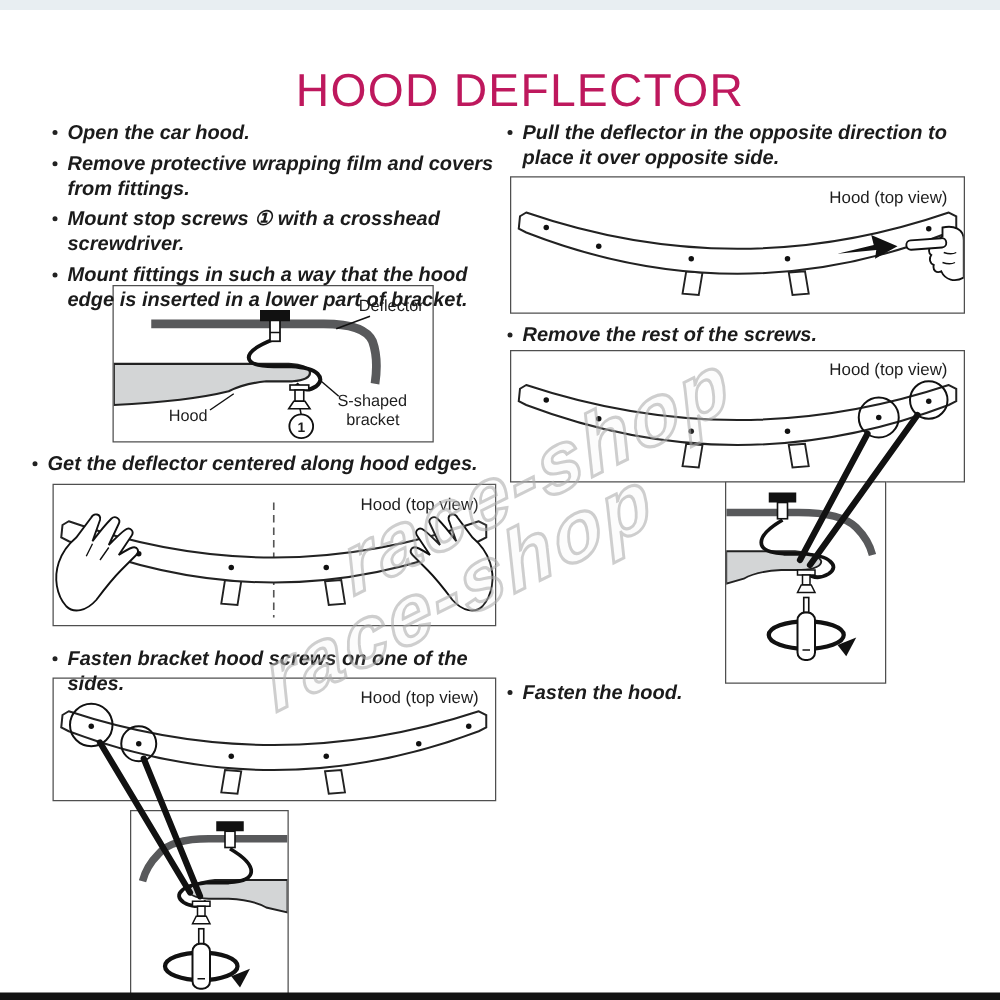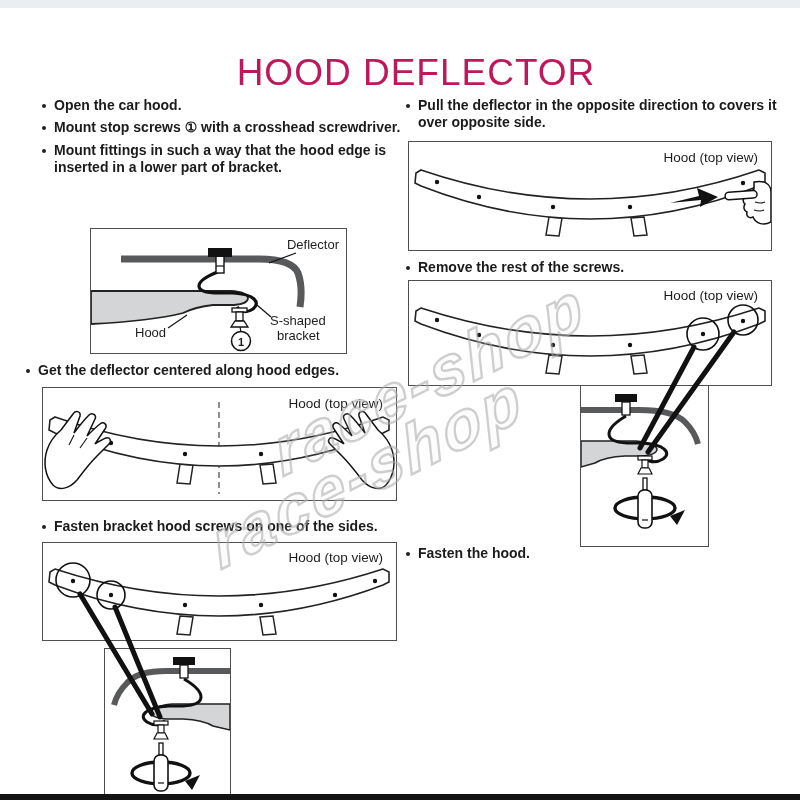--- a/index.html
+++ b/index.html
@@ -4,21 +4,21 @@
 <style>
   html,body{margin:0;padding:0;}
   body{
     width:800px;height:800px;position:relative;overflow:hidden;
     background:#ffffff;font-family:"Liberation Sans",sans-serif;color:#1c1c1c;
   }
   .top-strip{position:absolute;top:0;left:0;width:800px;height:8px;background:#e8eef2;}
   .bottom-bar{position:absolute;left:0;bottom:0;width:800px;height:6px;background:#131313;z-index:40;}
   .title{position:absolute;top:10px;left:16px;width:100%;text-align:center;
     font-size:37px;letter-spacing:1px;color:#be185d;line-height:1.03;z-index:6;margin-top:44px;}
-  .bullets{position:absolute;font-size:14px;font-weight:bold;color:#1b1b1b;z-index:6;}
+  .bullets{position:absolute;font-size:16px;font-weight:bold;color:#1b1b1b;z-index:6;font-style:italic;}
   .bullets ul{list-style:none;margin:0;padding:0;}
   .bullets li{position:relative;padding-left:14px;margin-bottom:5px;line-height:1.24;}
   .bullets li::before{content:"";position:absolute;left:2px;top:7px;width:4px;height:4px;border-radius:50%;background:#222;}
   .figure{position:absolute;border:1.6px solid #4f4f4f;background:#fff;z-index:5;}
   .figure svg{display:block;width:100%;height:100%;}
   svg text{font-family:"Liberation Sans",sans-serif;fill:#1d1d1d;}
   .overlay{position:absolute;left:0;top:0;width:800px;height:800px;z-index:25;pointer-events:none;}
   .watermark{position:absolute;white-space:nowrap;z-index:30;pointer-events:none;
     font-size:66px;font-weight:bold;font-style:italic;letter-spacing:3px;
     color:rgba(220,220,220,0.15);-webkit-text-stroke:2.4px #aeaeae;opacity:.6;
@@ -44,20 +44,21 @@
 
 <div class="top-strip"></div>
 
 <div class="title">
   <div>HOOD DEFLECTOR</div>
 </div>
 
 <div class="bullets" id="bullets-left-intro">
   <ul>
     <li>Open the car hood.</li>
+    <li>Remove protective wrapping film and covers from fittings.</li>
     <li>Mount stop screws ① with a crosshead screwdriver.</li>
     <li>Mount fittings in such a way that the hood edge is inserted in a lower part of bracket.</li>
   </ul>
 </div>
 
 <div class="figure" id="fig-cross">
   <svg viewBox="0 0 255 124">
     <g>
       <path d="M30,30 L168,30 Q201,30 207,44 Q212,58 209,78" fill="none" stroke="#58595b" stroke-width="7"></path>
     </g>
@@ -187,21 +188,21 @@
       <ellipse cx="56" cy="124" rx="29" ry="11" fill="none" stroke="#111" stroke-width="3.4"></ellipse>
       <rect x="49" y="106" width="14" height="36" rx="6" fill="#fff" stroke="#111" stroke-width="1.6"></rect>
       <line x1="53" y1="134" x2="59" y2="134" stroke="#111" stroke-width="1.2"></line>
       <polygon points="80,132 95,126 87,141" fill="#111"></polygon>
     </g>
   </svg>
 </div>
 
 <div class="bullets" id="bullets-pull">
   <ul>
-      <li>Pull the deflector in the opposite direction to covers it over opposite side.</li>
+      <li>Pull the deflector in the opposite direction to place it over opposite side.</li>
     </ul>
 </div>
 
 <div class="figure" id="fig-pull">
   <svg viewBox="0 0 362 108">
     <g>
       <path d="M140,75 L153,76 L150,94 L137,93 Z" fill="#fff" stroke="#222" stroke-width="1.5"></path>
       <path d="M222,76 L235,75 L238,93 L225,94 Z" fill="#fff" stroke="#222" stroke-width="1.5"></path>
     </g>
     <g>

